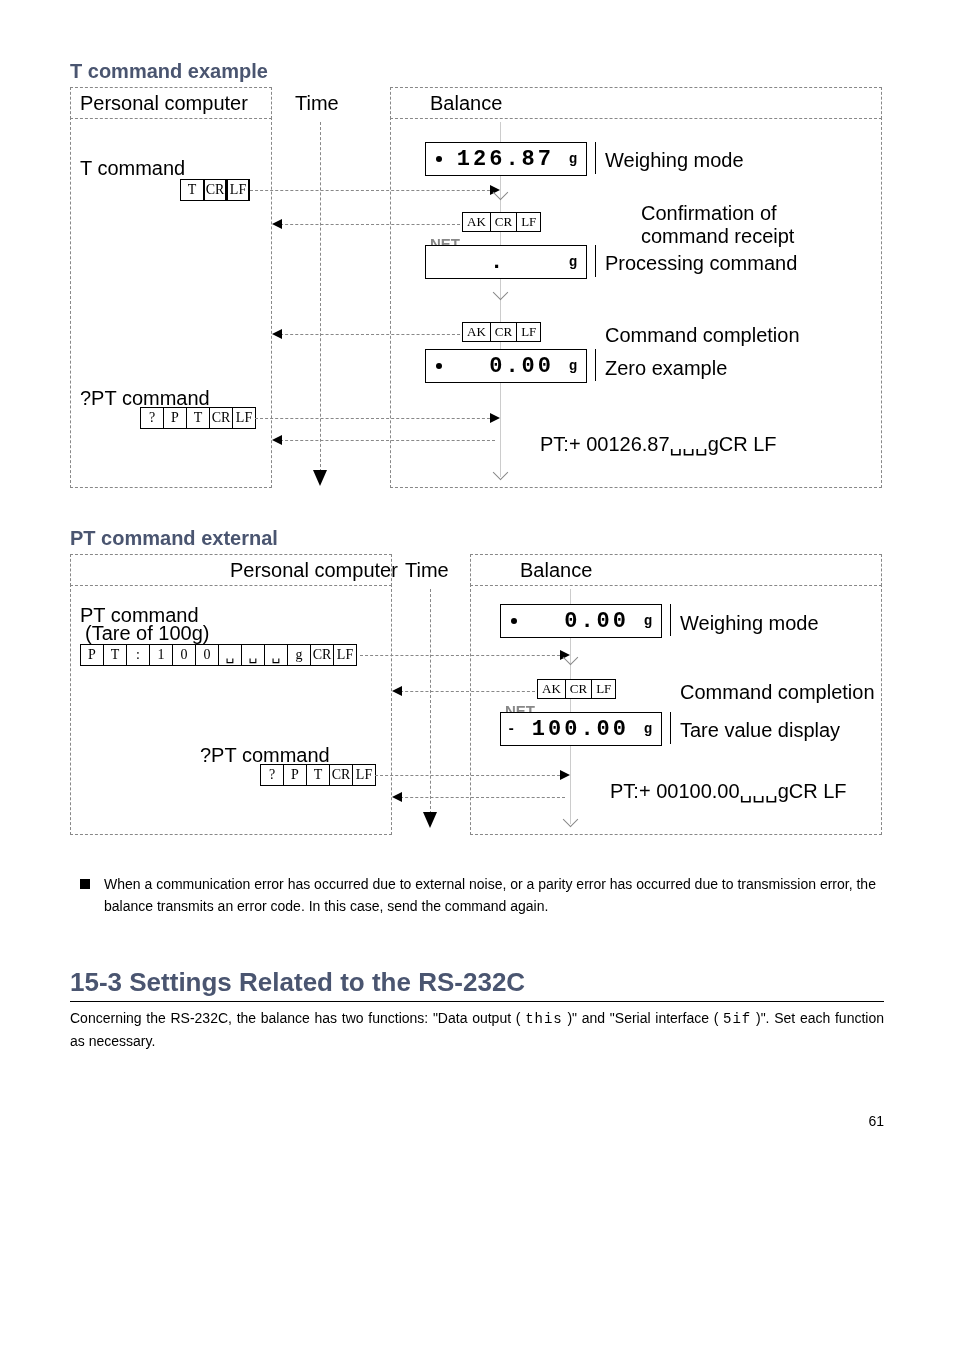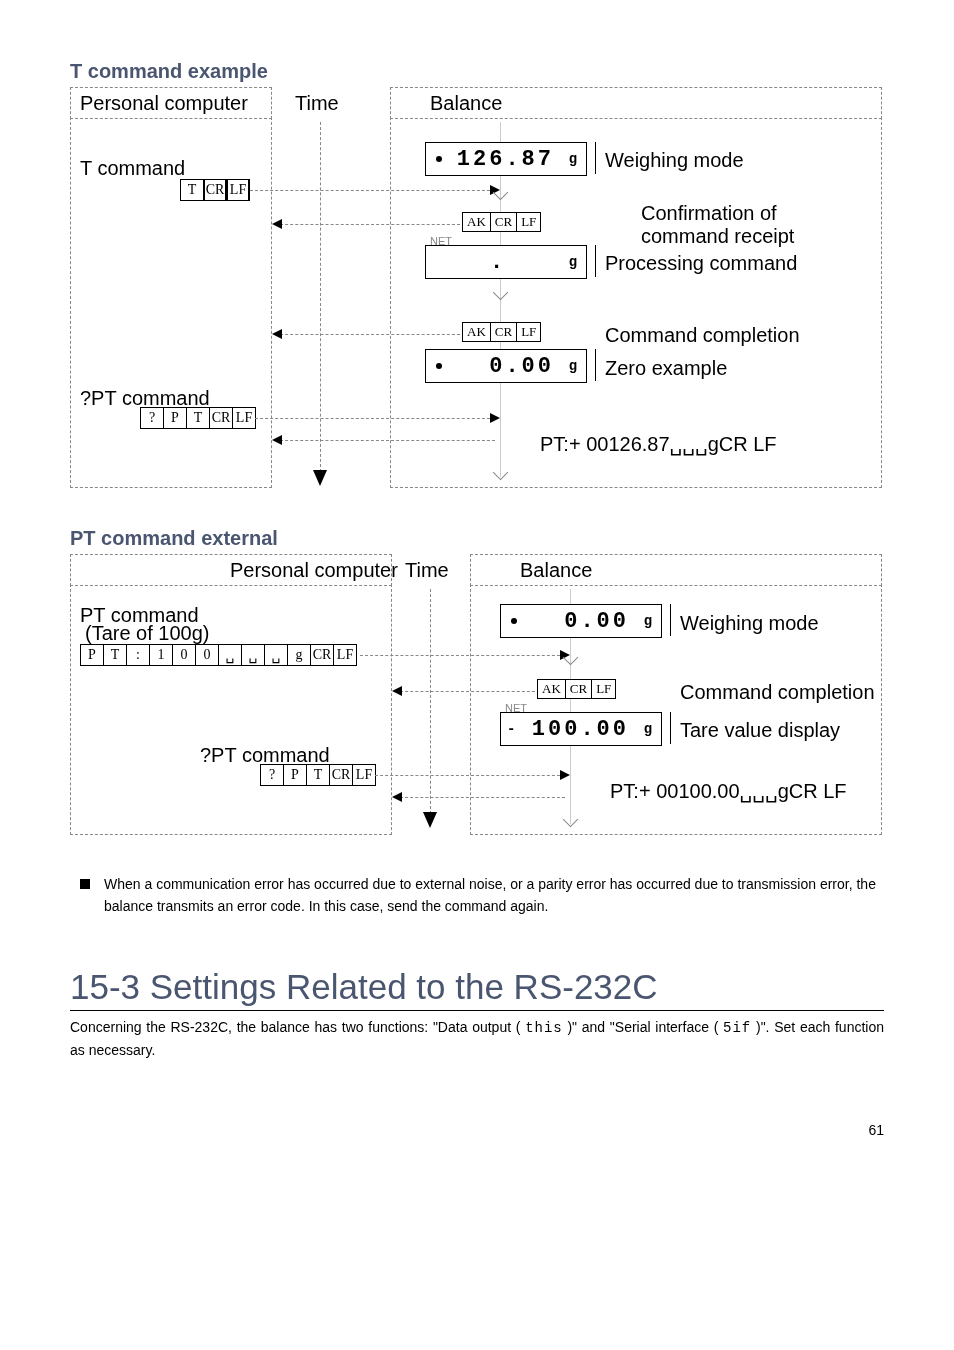--- a/index.html
+++ b/index.html
@@ -12,22 +12,22 @@
   width: 954px;
   box-sizing: border-box;
 }
 .heading2 {
   font-size: 20px;
   font-weight: bold;
   color: #4a5570;
   margin: 0 0 4px 0;
 }
 .heading1 {
-  font-size: 35px;
-  font-weight: normal;
+  font-size: 26px;
+  font-weight: bold;
   color: #4a5570;
   margin: 0 0 6px 0;
   border-bottom: 1px solid #000;
   padding-bottom: 3px;
 }
 .diagram-container {
   position: relative;
   border: none;
   margin-bottom: 40px;
 }
@@ -78,22 +78,23 @@
   font-size: 22px;
   font-weight: bold;
   letter-spacing: 3px;
   padding-right: 6px;
 }
 .display-box .unit {
   width: 26px; text-align:center; font-family: 'Courier New', monospace; font-size:14px; font-weight:bold; border-left: none;
 }
 .net-tag {
   position: absolute;
-  font-size: 11px;
+  font-size: 15px;
   color: #888;
+  font-weight: bold;
 }
 .ak-box {
   position: absolute;
   display: inline-flex;
 }
 .ak-box span {
   border: 1px solid #000;
   border-right: none;
   padding: 0 4px;
   height: 18px;

